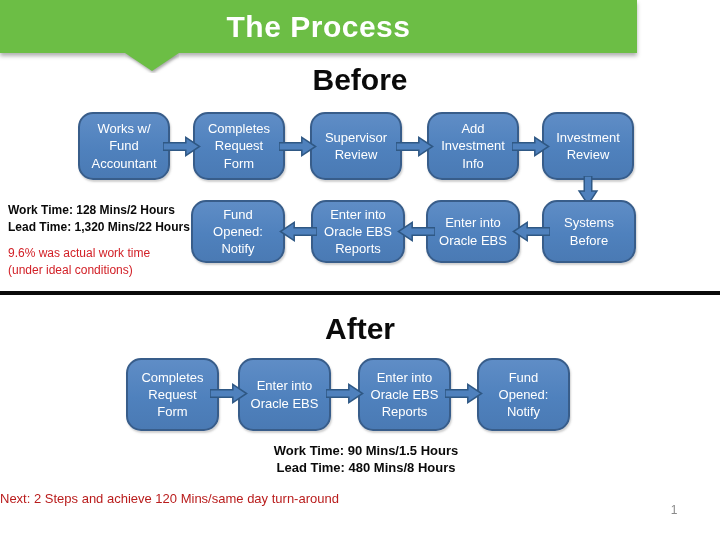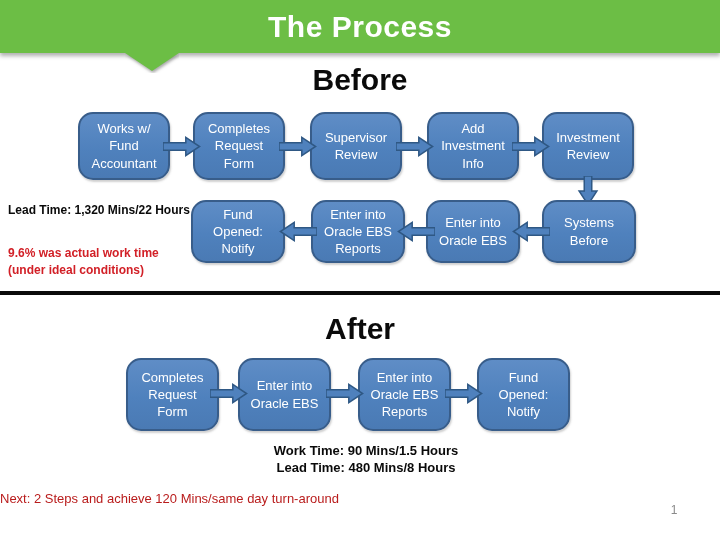--- a/index.html
+++ b/index.html
@@ -2,21 +2,21 @@
 <html><head>
 <meta charset="utf-8">
 <style>
   html,body{margin:0;padding:0;background:#fff;}
   .stage{
     position:relative;width:720px;height:535px;overflow:hidden;
     background:#fff;font-family:"Liberation Sans",sans-serif;
   }
   
   .banner{
-    position:absolute;left:0;top:0;width:720px;height:53px;
+    position:absolute;left:0;top:0;width:637px;height:53px;
     background:#6CBE45;box-shadow:0 3px 4px rgba(80,80,80,.45);
     display:flex;align-items:center;justify-content:center;
   }
   .banner-title{
     color:#fff;font-size:30px;font-weight:bold;letter-spacing:.5px;
   }
   .banner-pointer{position:absolute;left:125px;top:53px;width:54px;height:20px;}
   
   .section-heading{
     position:absolute;left:0;width:720px;text-align:center;
@@ -39,21 +39,21 @@
   
   .arrow{position:absolute;}
   .arrow svg{display:block;width:100%;height:100%;}
   
   .stats-left{
     position:absolute;left:8px;top:202px;width:185px;
     font-size:12px;font-weight:bold;color:#0a0a0a;line-height:17px;
   }
   .note-red{
     position:absolute;left:8px;top:245px;width:185px;
-    font-size:12px;font-weight:bold;color:#D22027;line-height:17px;
+    font-size:12px;font-weight:normal;color:#D22027;line-height:17px;
   }
   .divider{position:absolute;left:0;top:291px;width:720px;height:4px;background:#0a0a0a;}
   .stats-after{
     position:absolute;left:0;top:442px;width:700px;text-align:center;
     font-size:13px;font-weight:bold;color:#0a0a0a;line-height:17px;margin-left:16px;
   }
   .next-note{
     position:absolute;left:0;top:491px;width:720px;text-align:left;
     font-size:13px;font-weight:normal;color:#b91c1c;
   }
@@ -126,20 +126,21 @@
         <polygon points="40,7 16,7 16,1.5 1.5,11 16,20.5 16,15 40,15" fill="#4F81BD" stroke="#2F5884" stroke-width="1.6"></polygon>
       </svg>
   </div>
   <div class="arrow" style="left:512px;top:221px;width:38px;height:21px">
     <svg viewBox="0 0 40 22">
         <polygon points="40,7 16,7 16,1.5 1.5,11 16,20.5 16,15 40,15" fill="#4F81BD" stroke="#2F5884" stroke-width="1.6"></polygon>
       </svg>
   </div>
 
   <div class="stats-left">
+    <div>Work Time: 128 Mins/2 Hours</div>
     <div>Lead Time: 1,320 Mins/22 Hours</div>
   </div>
   <div class="note-red">
     <div>9.6% was actual work time</div>
     <div>(under ideal conditions)</div>
   </div>
 
   <div class="divider"></div>
 
   <div class="section-heading h-after">After</div>

